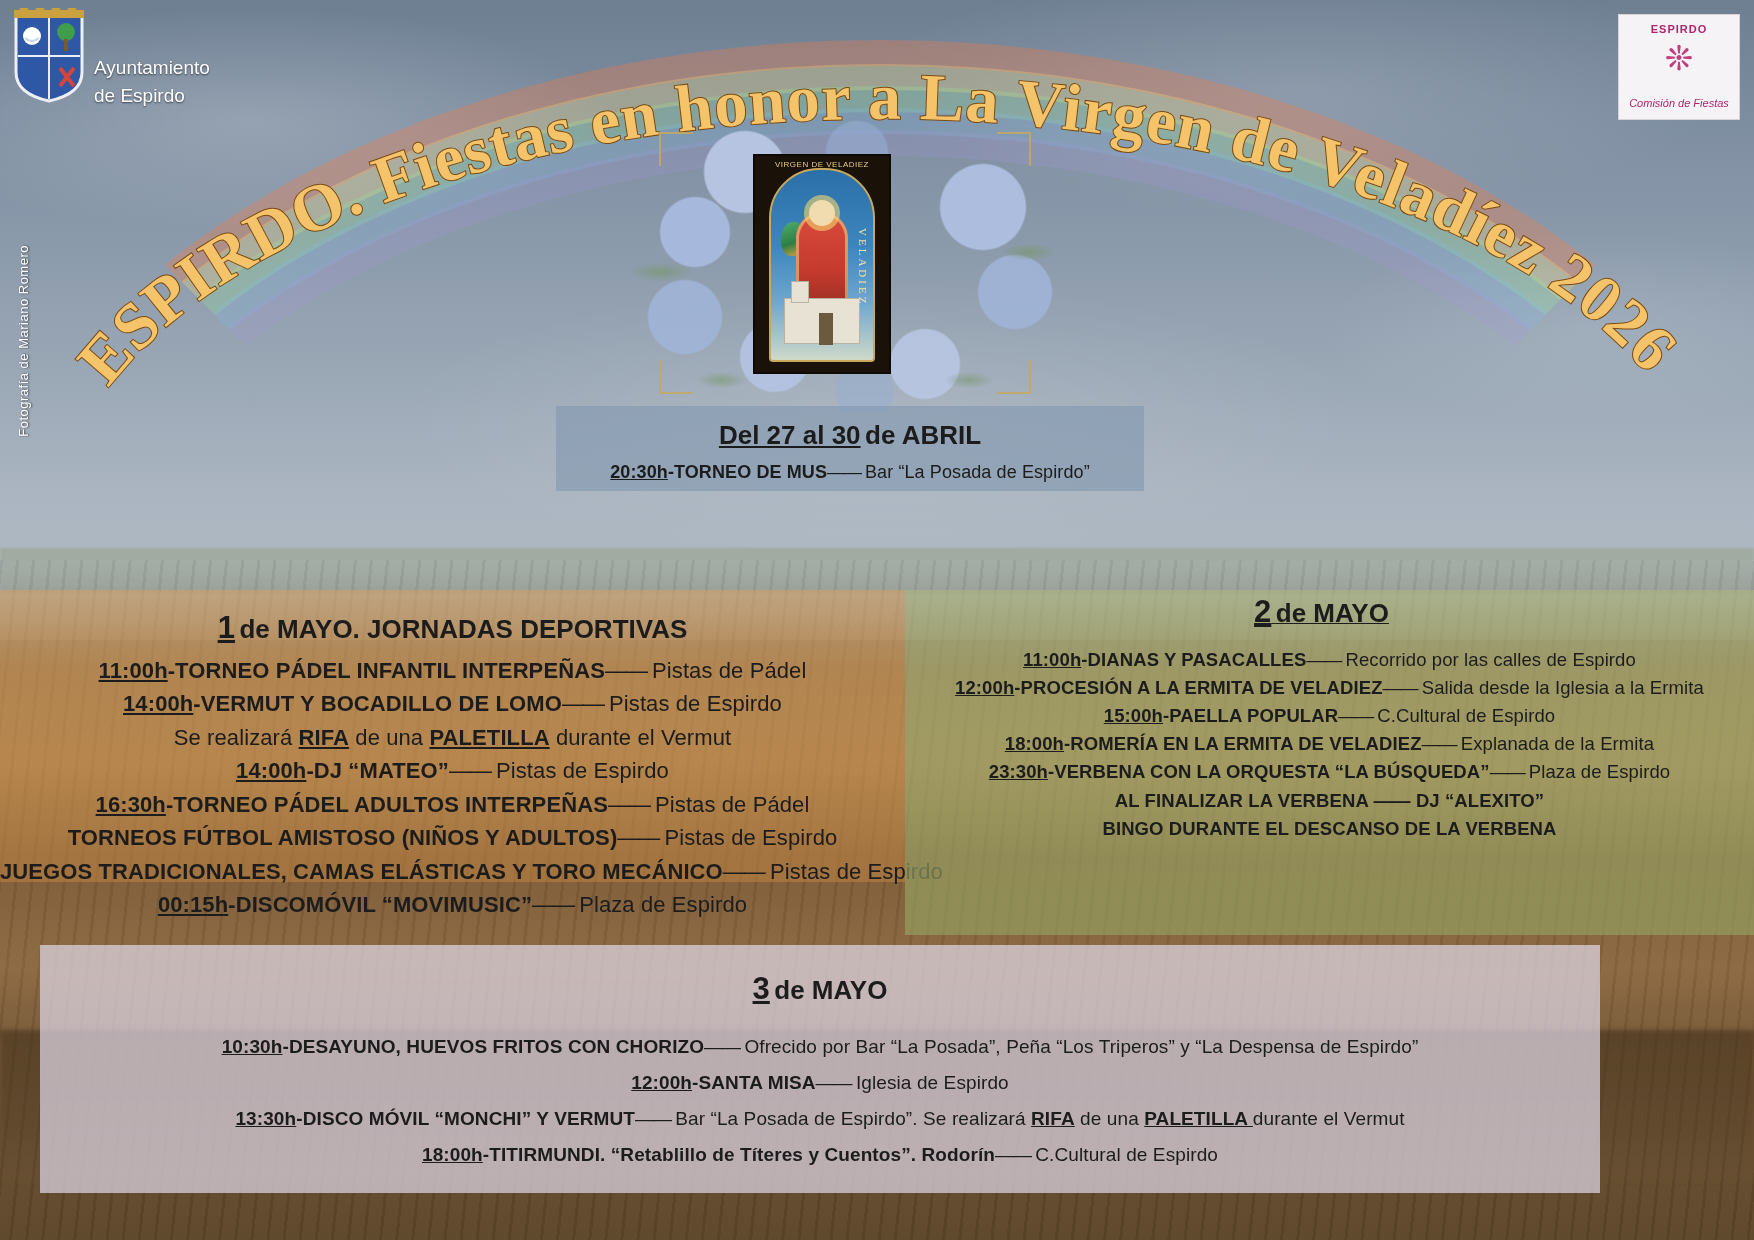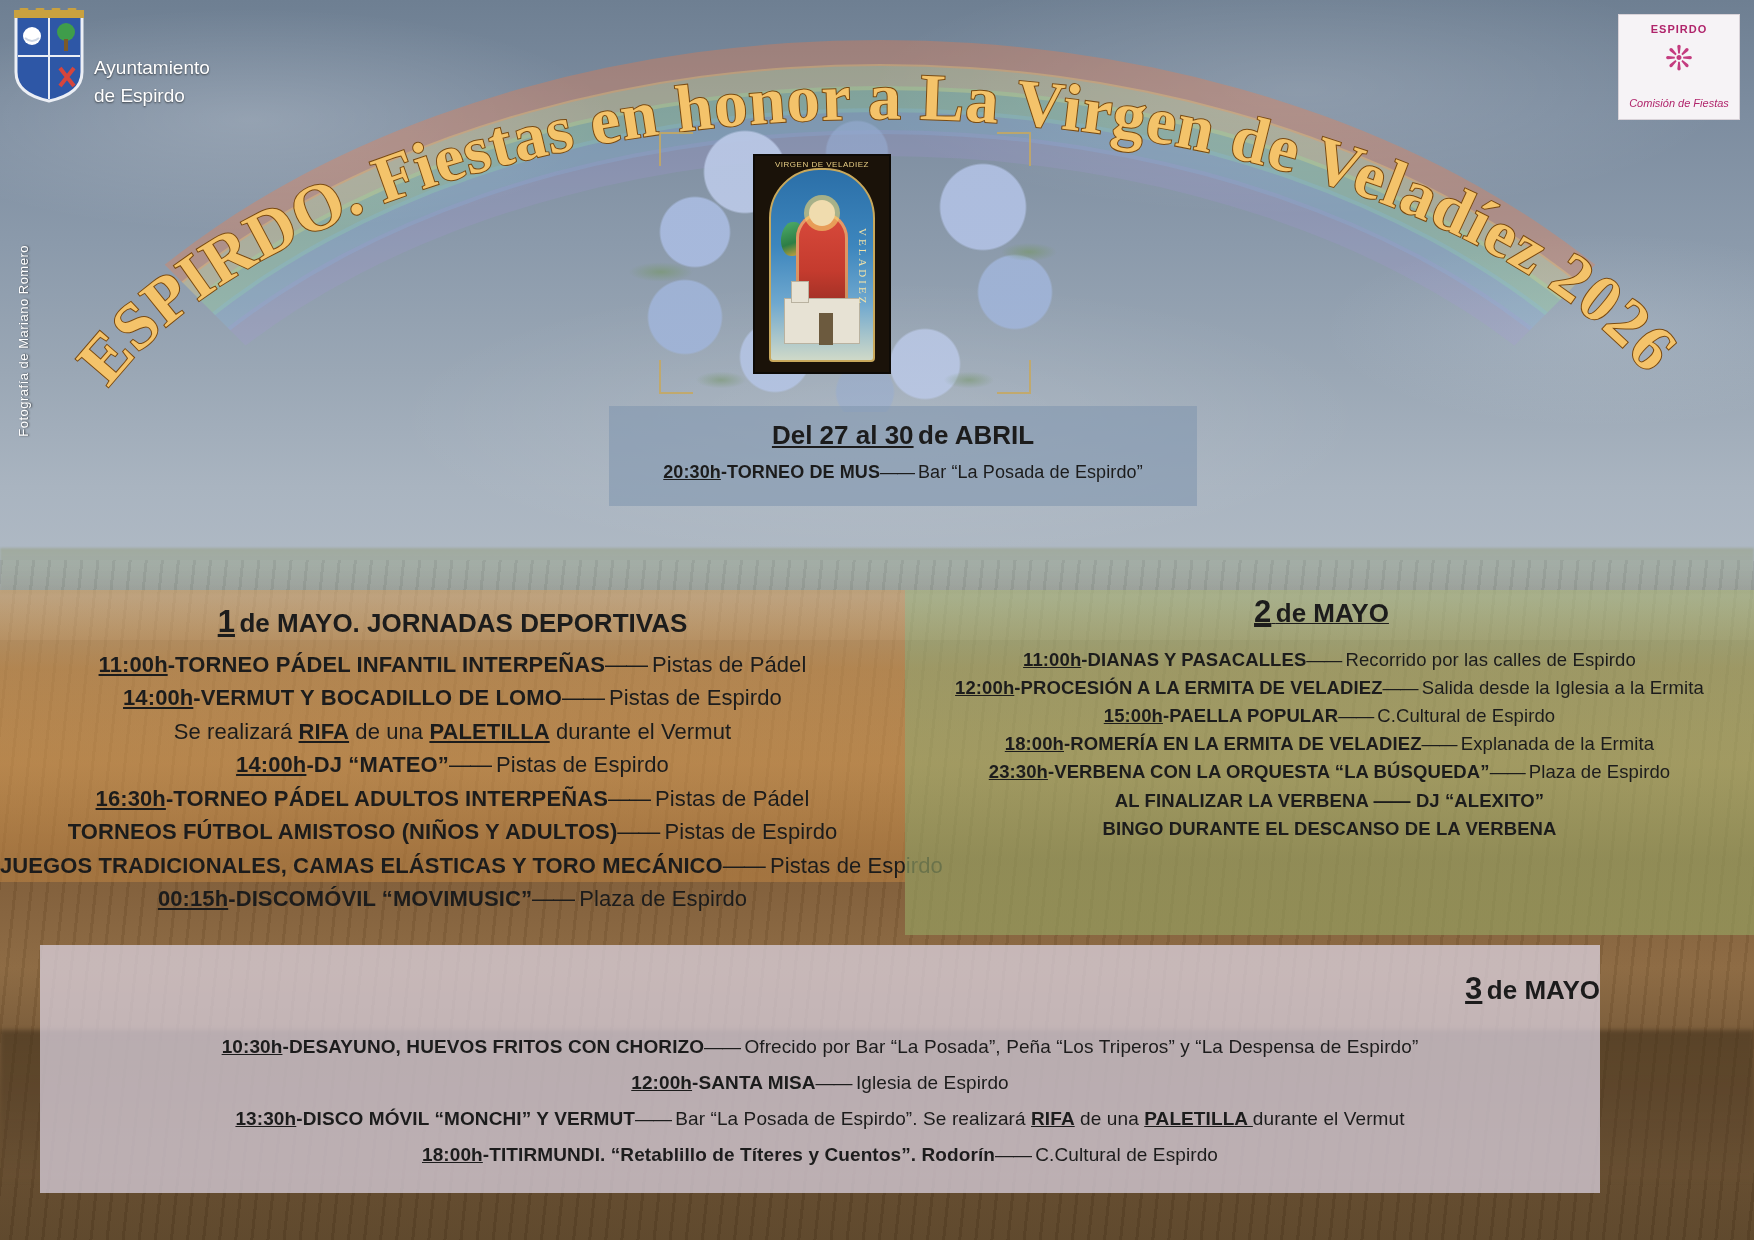--- a/index.html
+++ b/index.html
@@ -246,51 +246,51 @@
     letter-spacing: 0.1px;
     white-space: nowrap;
   }
   .line .t { font-weight: bold; text-decoration: underline; }
   .line .ev { font-weight: bold; }
   .line .pl { font-weight: normal; }
   .line .u { text-decoration: underline; font-weight: bold; }
 
   
   #block-april {
-    left: 609px; top: 406px; width: 588px; height: 100px;
+    left: 556px; top: 406px; width: 588px; height: 85px;
     background: rgba(130,152,176,0.62);
     padding-top: 14px;
   }
   #block-april .block-head { margin-bottom: 8px; }
   #block-april .block-head .day-num { font-size: 26px; text-decoration: underline; }
   #block-april .line { font-size: 18px; }
 
   
   #block-may1 {
     left: 0; top: 590px; width: 905px; height: 292px;
     background: linear-gradient(180deg, rgba(214,160,96,0.55), rgba(190,132,66,0.55));
-    padding-top: 10px;
+    padding-top: 16px;
   }
   #block-may1 .block-head { margin: 4px 0 8px 0; }
   #block-may1 .line { font-size: 22px; }
 
   
   #block-may2 {
     left: 905px; top: 590px; width: 849px; height: 345px;
     background: linear-gradient(180deg, rgba(172,182,124,0.62), rgba(150,164,98,0.62));
   }
   #block-may2 .block-head { margin: 4px 16px 16px 0; text-decoration: underline; }
 
   
   #block-may3 {
     left: 40px; top: 945px; width: 1560px; height: 248px;
     background: rgba(222,214,228,0.72);
     padding-top: 8px;
   }
-  #block-may3 .block-head { margin: 18px 0 22px 0; text-align: right; }
+  #block-may3 .block-head { margin: 18px 0 22px 0; }
   #block-may3 .line { font-size: 19px; line-height: 1.9; }
 
   .dash { letter-spacing: -1px; }
 </style>
 </head>
 <body>
 
 <div id="poster">
 
   <div class="bg-sky"></div>

